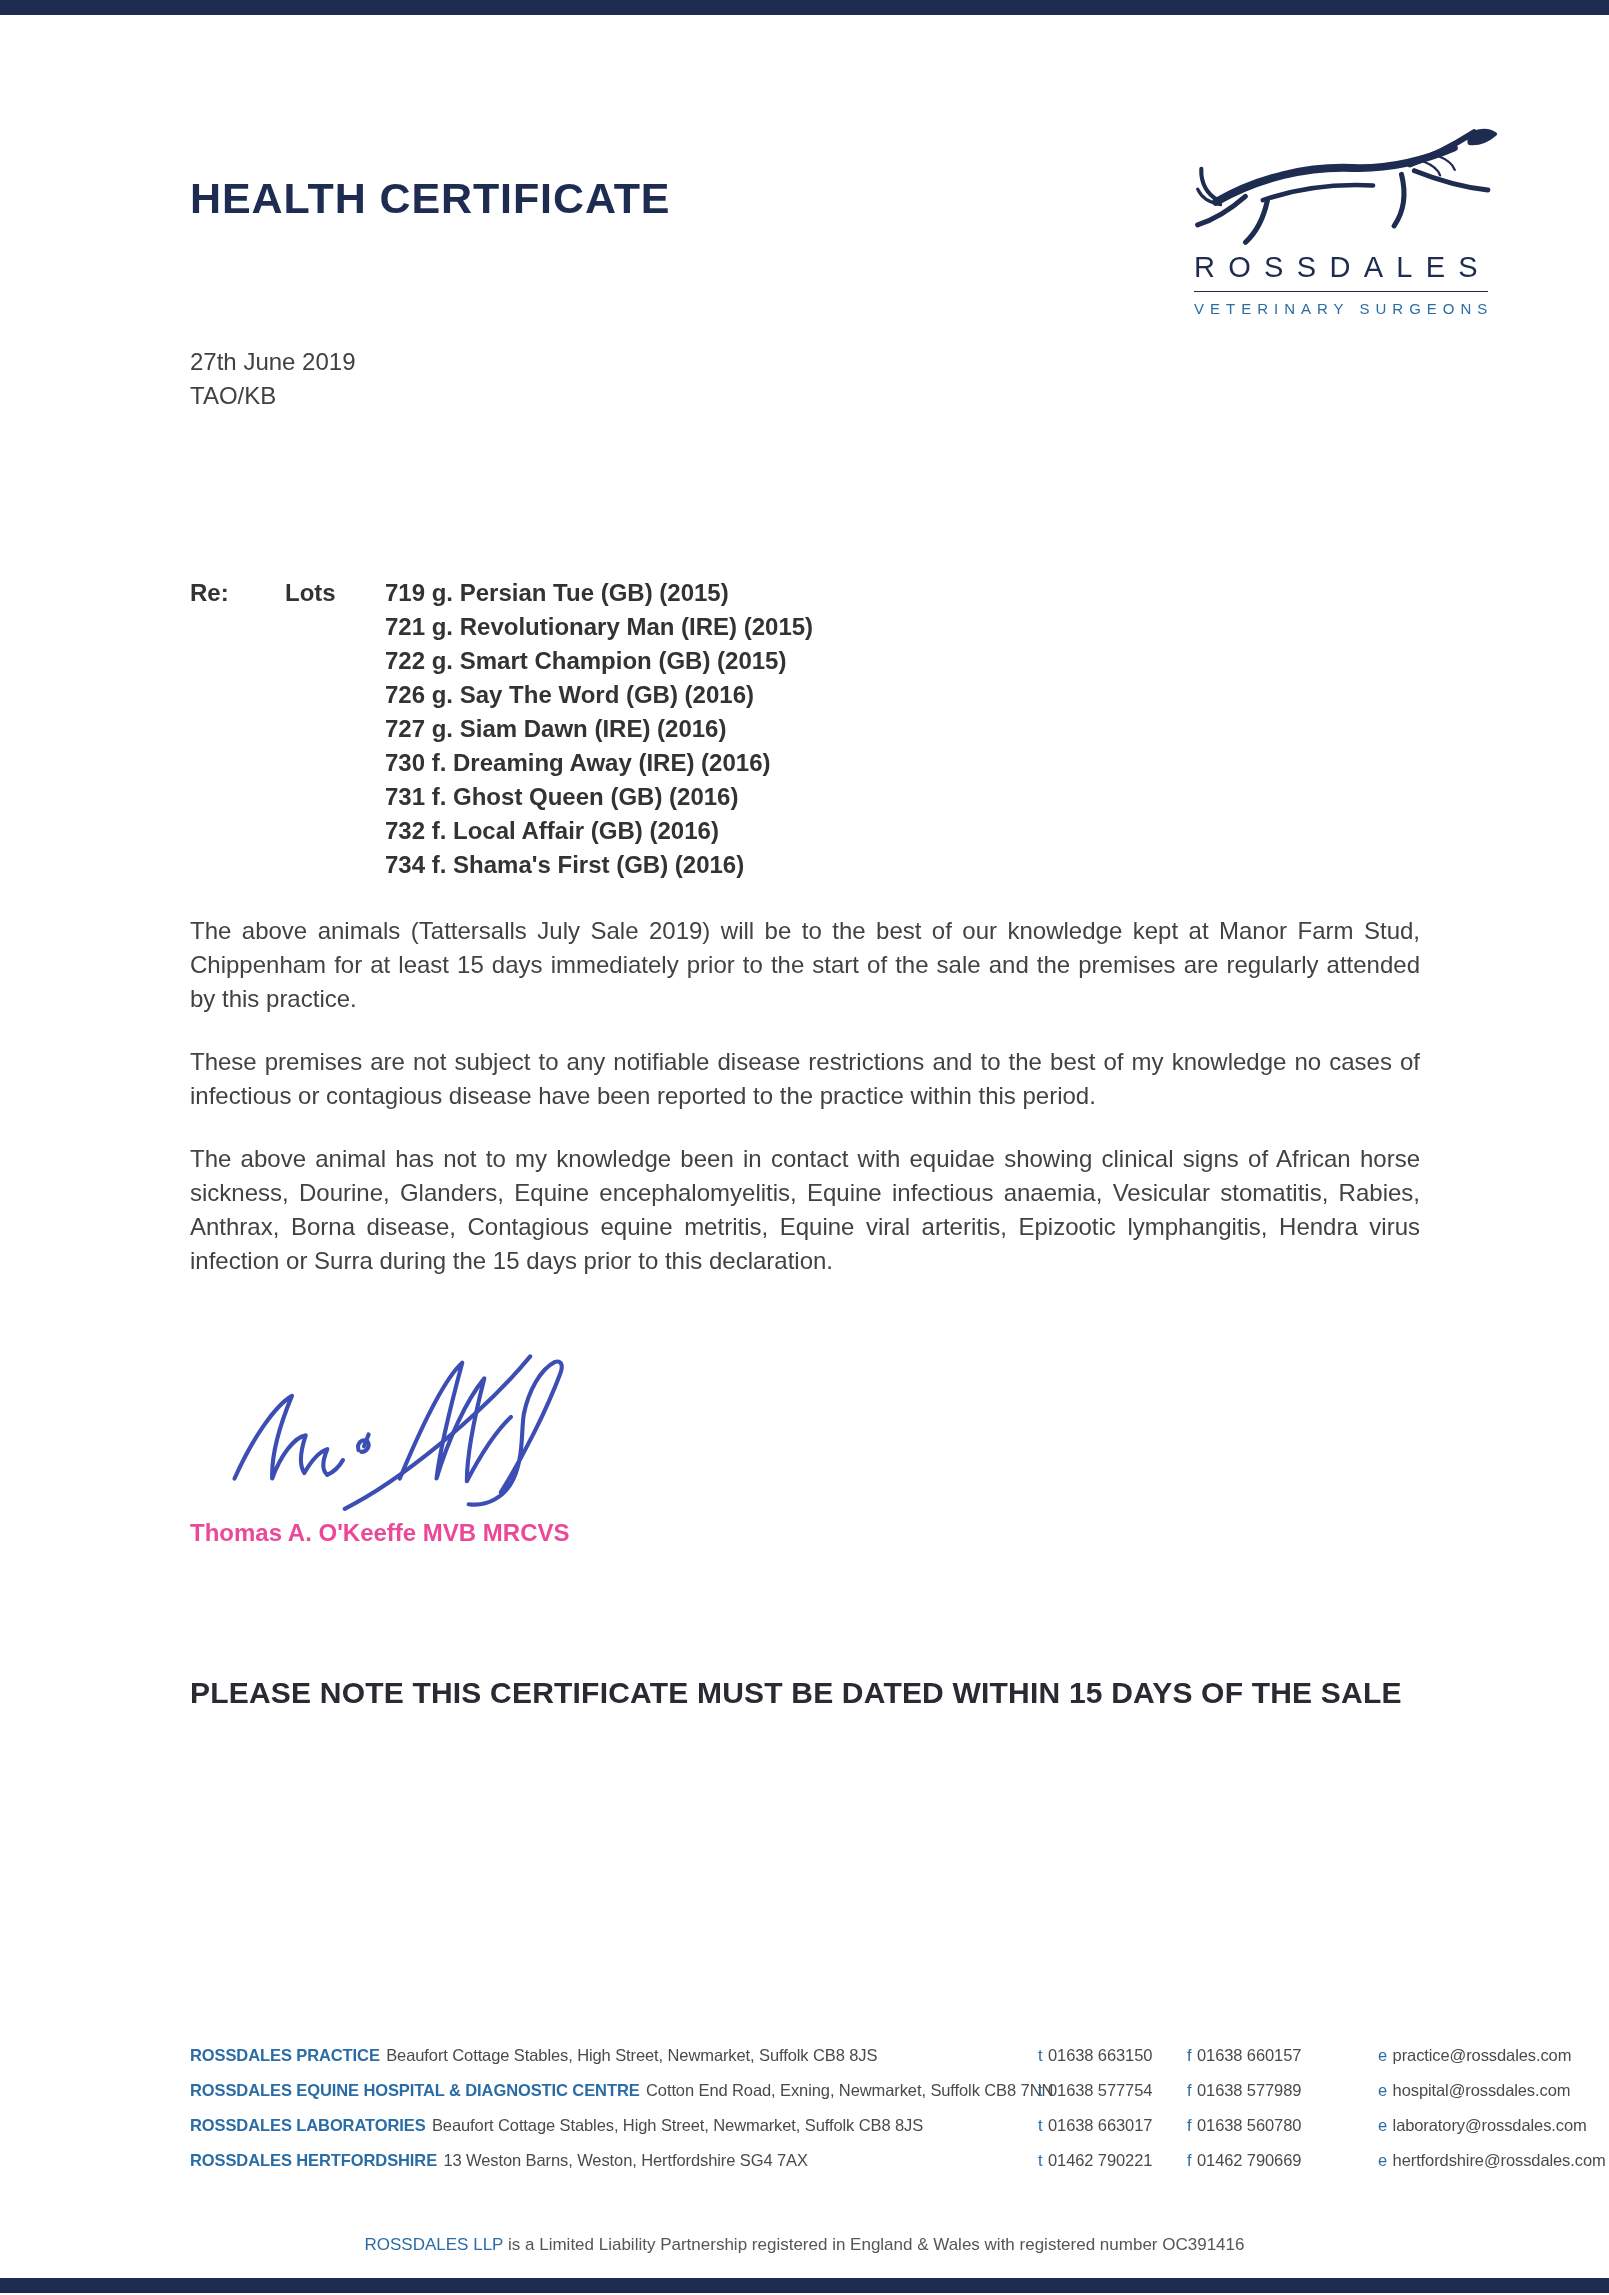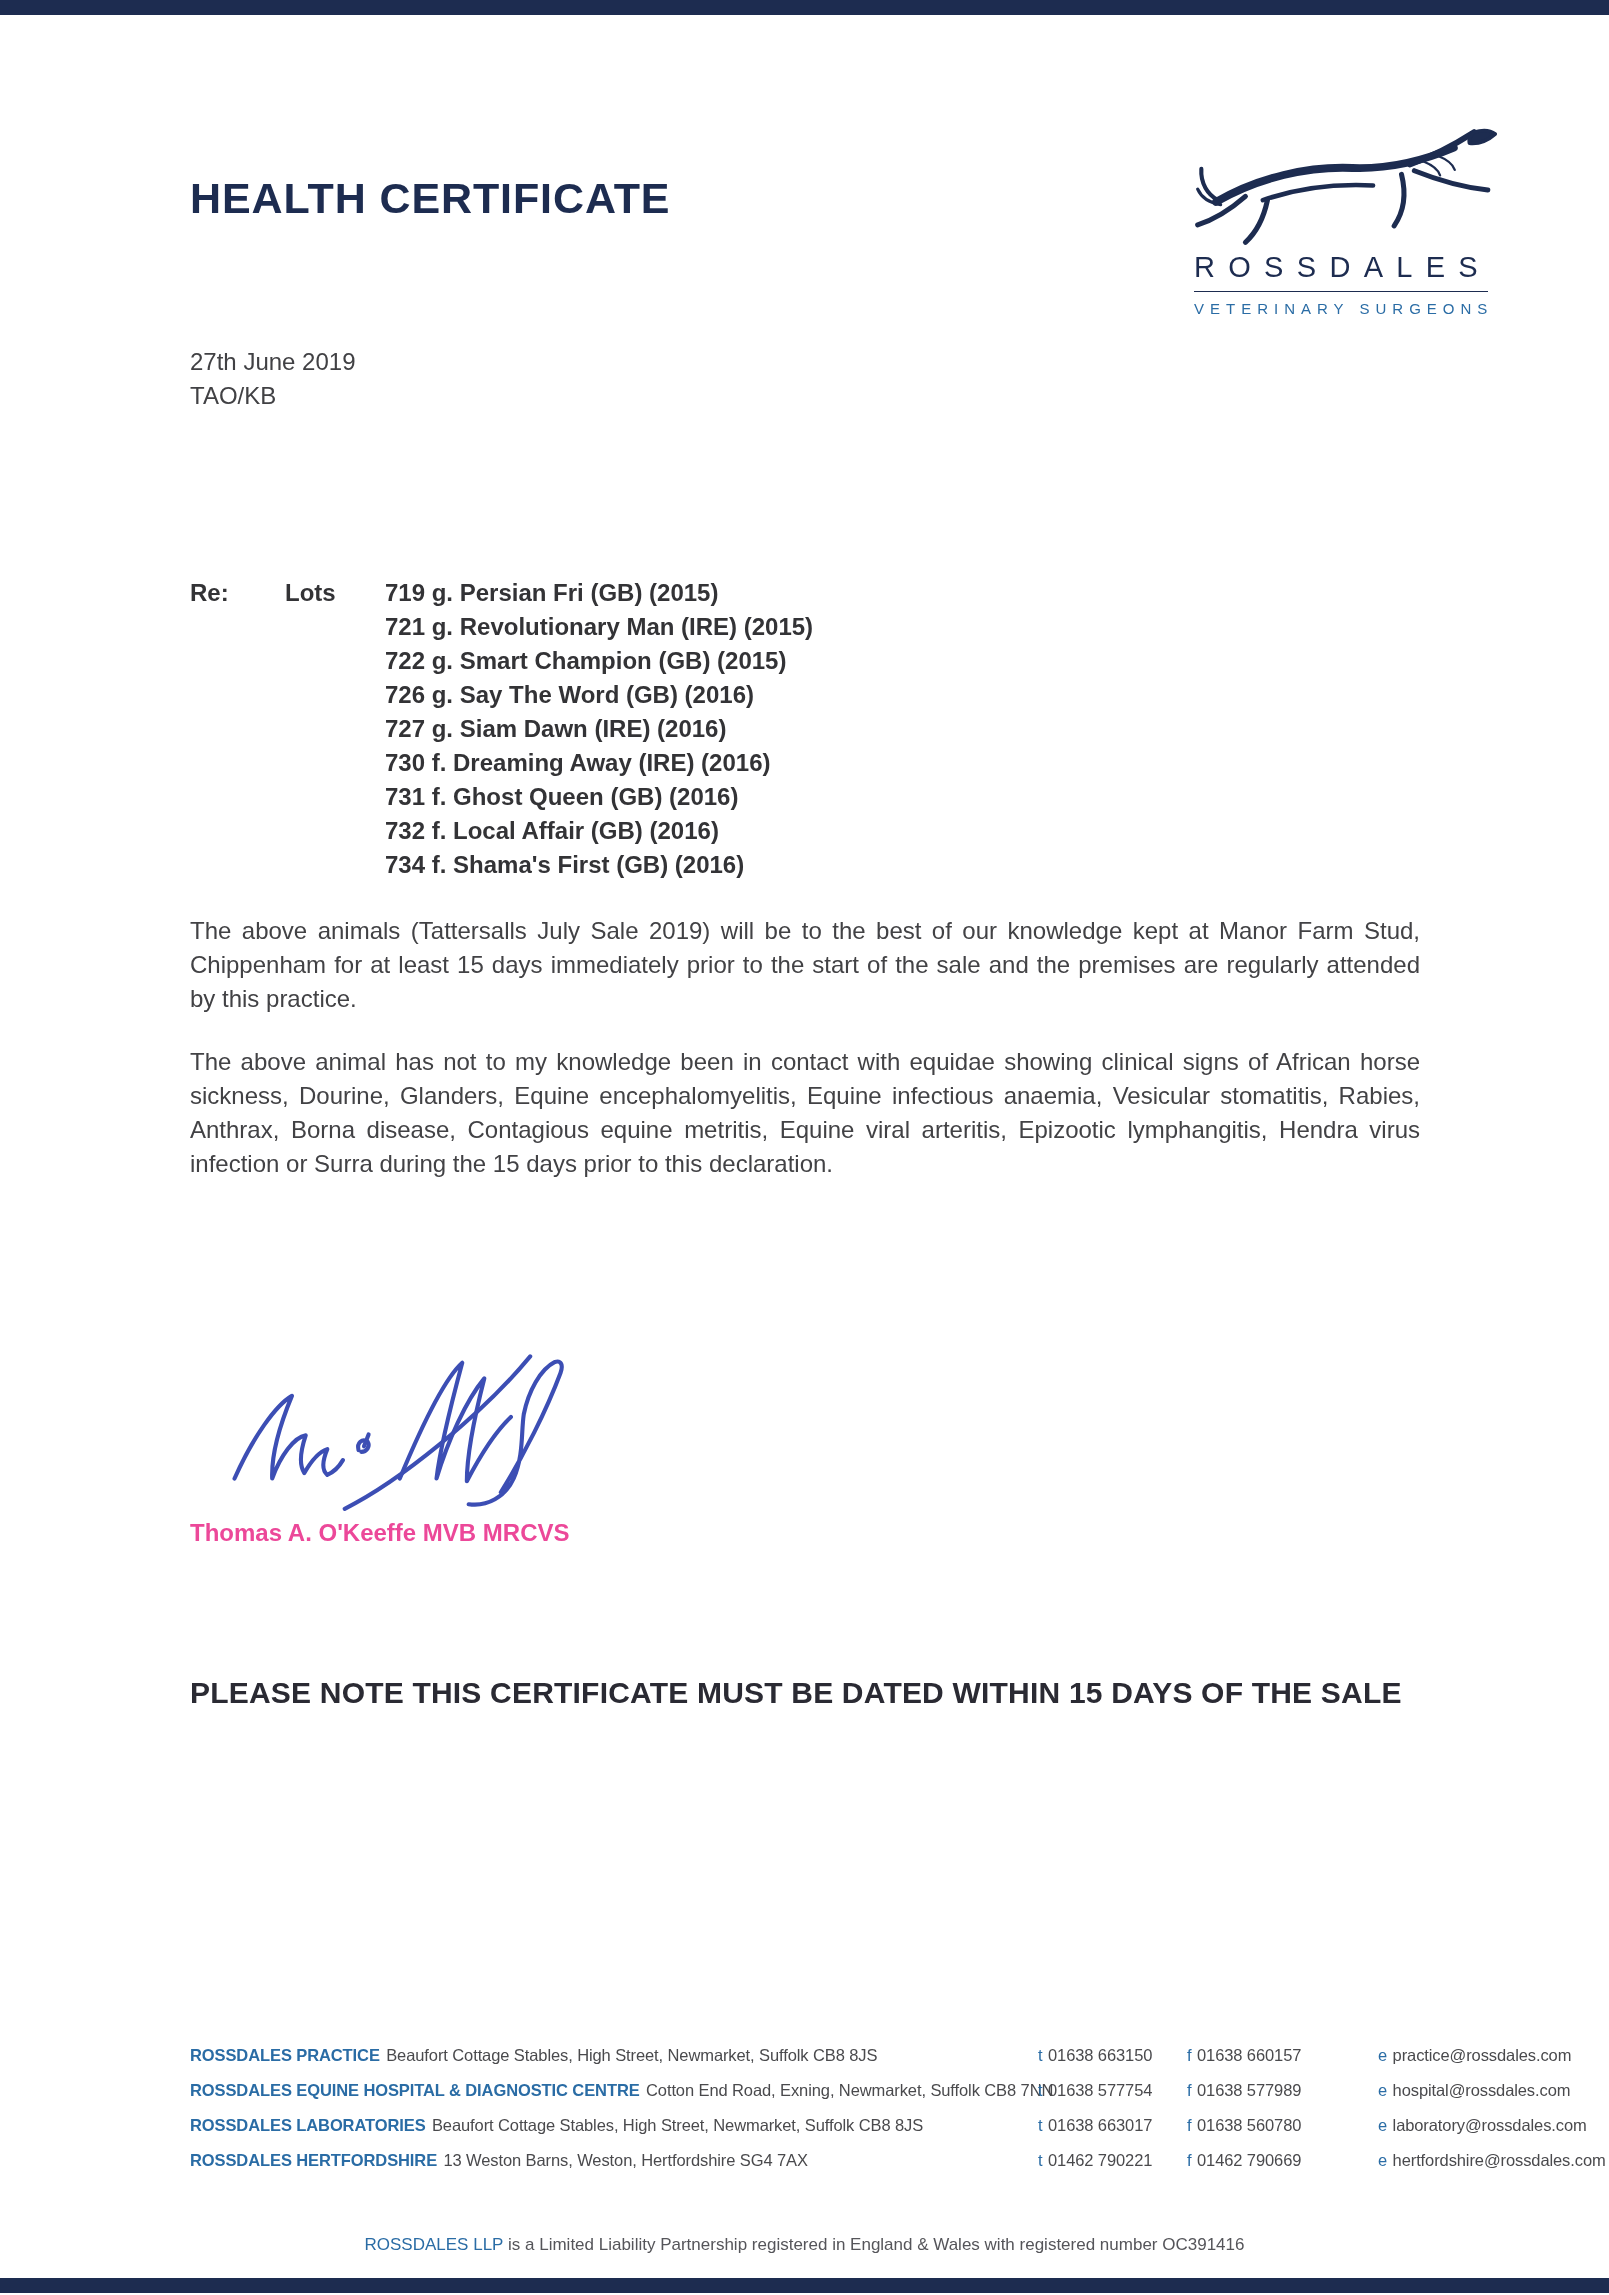--- a/index.html
+++ b/index.html
@@ -96,34 +96,35 @@
 
 <div class="date-block">
   <div>27th June 2019</div>
   <div>TAO/KB</div>
 </div>
 
 <div class="re-block">
   <span class="re-label">Re:</span>
   <span class="lots-label">Lots</span>
   <div class="lots">
-    <div class="lot">719 g. Persian Fri (GB) (2015)</div>
+    <div class="lot">719 g. Persian Tue (GB) (2015)</div>
     <div class="lot">721 g. Revolutionary Man (IRE) (2015)</div>
     <div class="lot">722 g. Smart Champion (GB) (2015)</div>
     <div class="lot">726 g. Say The Word (GB) (2016)</div>
     <div class="lot">727 g. Siam Dawn (IRE) (2016)</div>
     <div class="lot">730 f. Dreaming Away (IRE) (2016)</div>
     <div class="lot">731 f. Ghost Queen (GB) (2016)</div>
     <div class="lot">732 f. Local Affair (GB) (2016)</div>
     <div class="lot">734 f. Shama's First (GB) (2016)</div>
   </div>
 </div>
 
 <div class="paras">
   <p>The above animals (Tattersalls July Sale 2019) will be to the best of our knowledge kept at Manor Farm Stud, Chippenham for at least 15 days immediately prior to the start of the sale and the premises are regularly attended by this practice.</p>
+  <p>These premises are not subject to any notifiable disease restrictions and to the best of my knowledge no cases of infectious or contagious disease have been reported to the practice within this period.</p>
   <p>The above animal has not to my knowledge been in contact with equidae showing clinical signs of African horse sickness, Dourine, Glanders, Equine encephalomyelitis, Equine infectious anaemia, Vesicular stomatitis, Rabies, Anthrax, Borna disease, Contagious equine metritis, Equine viral arteritis, Epizootic lymphangitis, Hendra virus infection or Surra during the 15 days prior to this declaration.</p>
 </div>
 
 <div class="signature-wrap">
   <svg viewBox="0 0 880 440" aria-hidden="true">
     <g fill="none" stroke="currentColor" stroke-width="9" stroke-linecap="round" stroke-linejoin="round" opacity="0.92">
       <path d="M60 330 C 100 240, 150 170, 185 150 C 160 210, 140 280, 142 330 C 160 280, 190 240, 215 236 C 205 266, 200 300, 212 318 C 228 290, 244 272, 262 266 C 252 290, 250 312, 262 322 C 276 316, 288 304, 296 290"></path>
       <path d="M330 268 C 326 252, 338 242, 350 250 C 356 260, 348 272, 336 272"></path>
       <path d="M352 234 L 342 260"></path>
       <path d="M420 330 C 470 210, 520 110, 556 78 C 534 160, 508 260, 500 330 C 524 250, 564 160, 604 112 C 584 190, 566 280, 566 336 C 592 286, 626 230, 662 196"></path>

